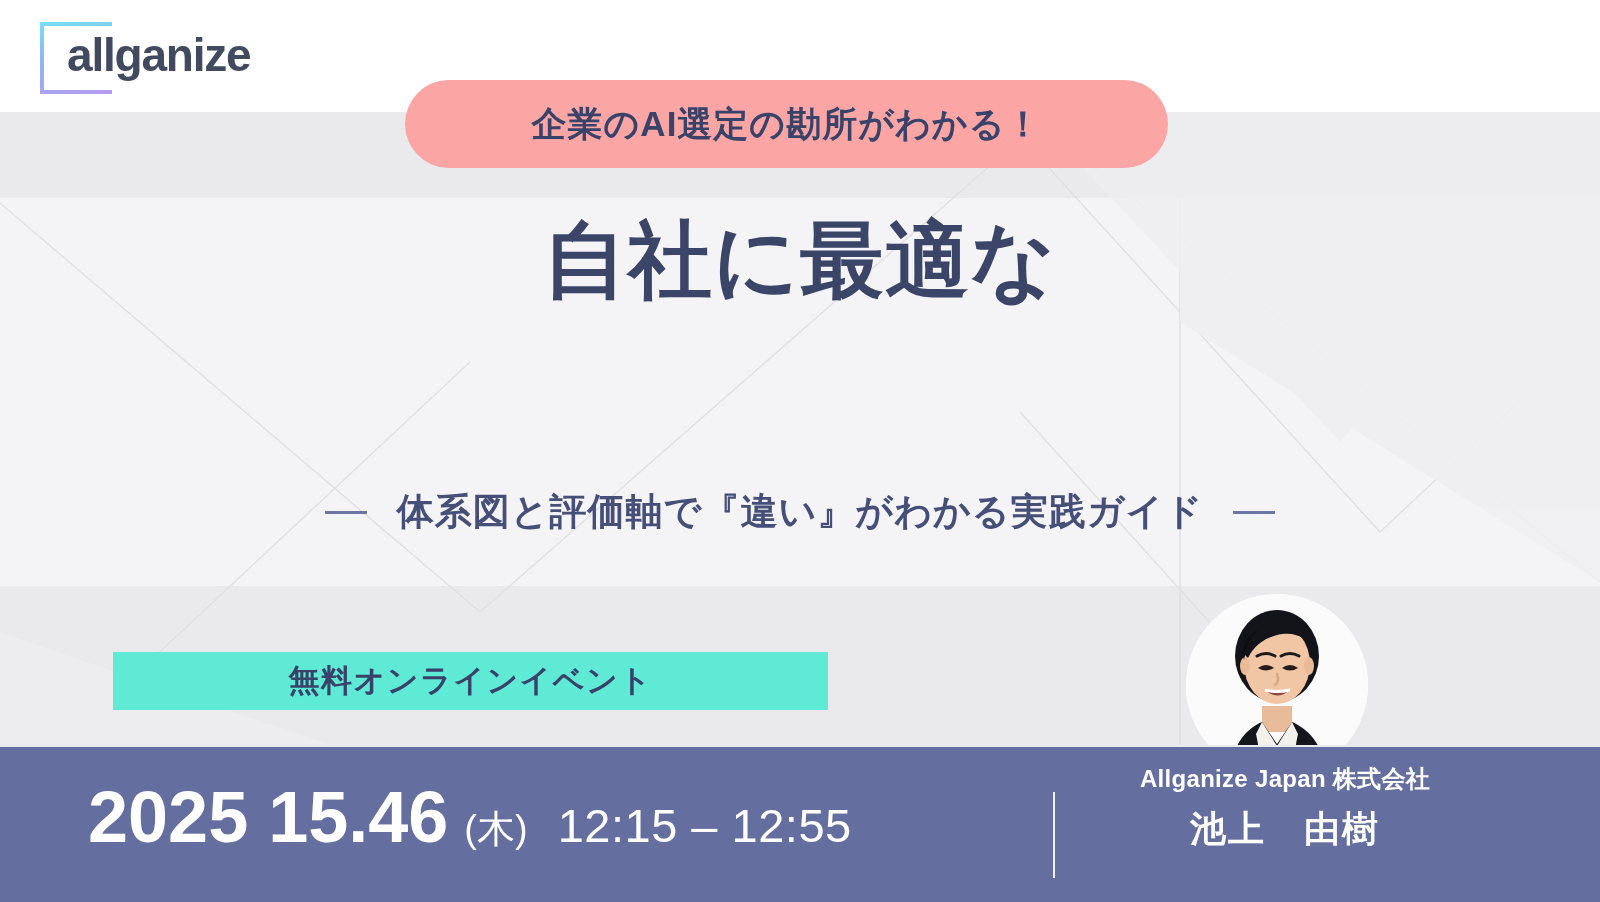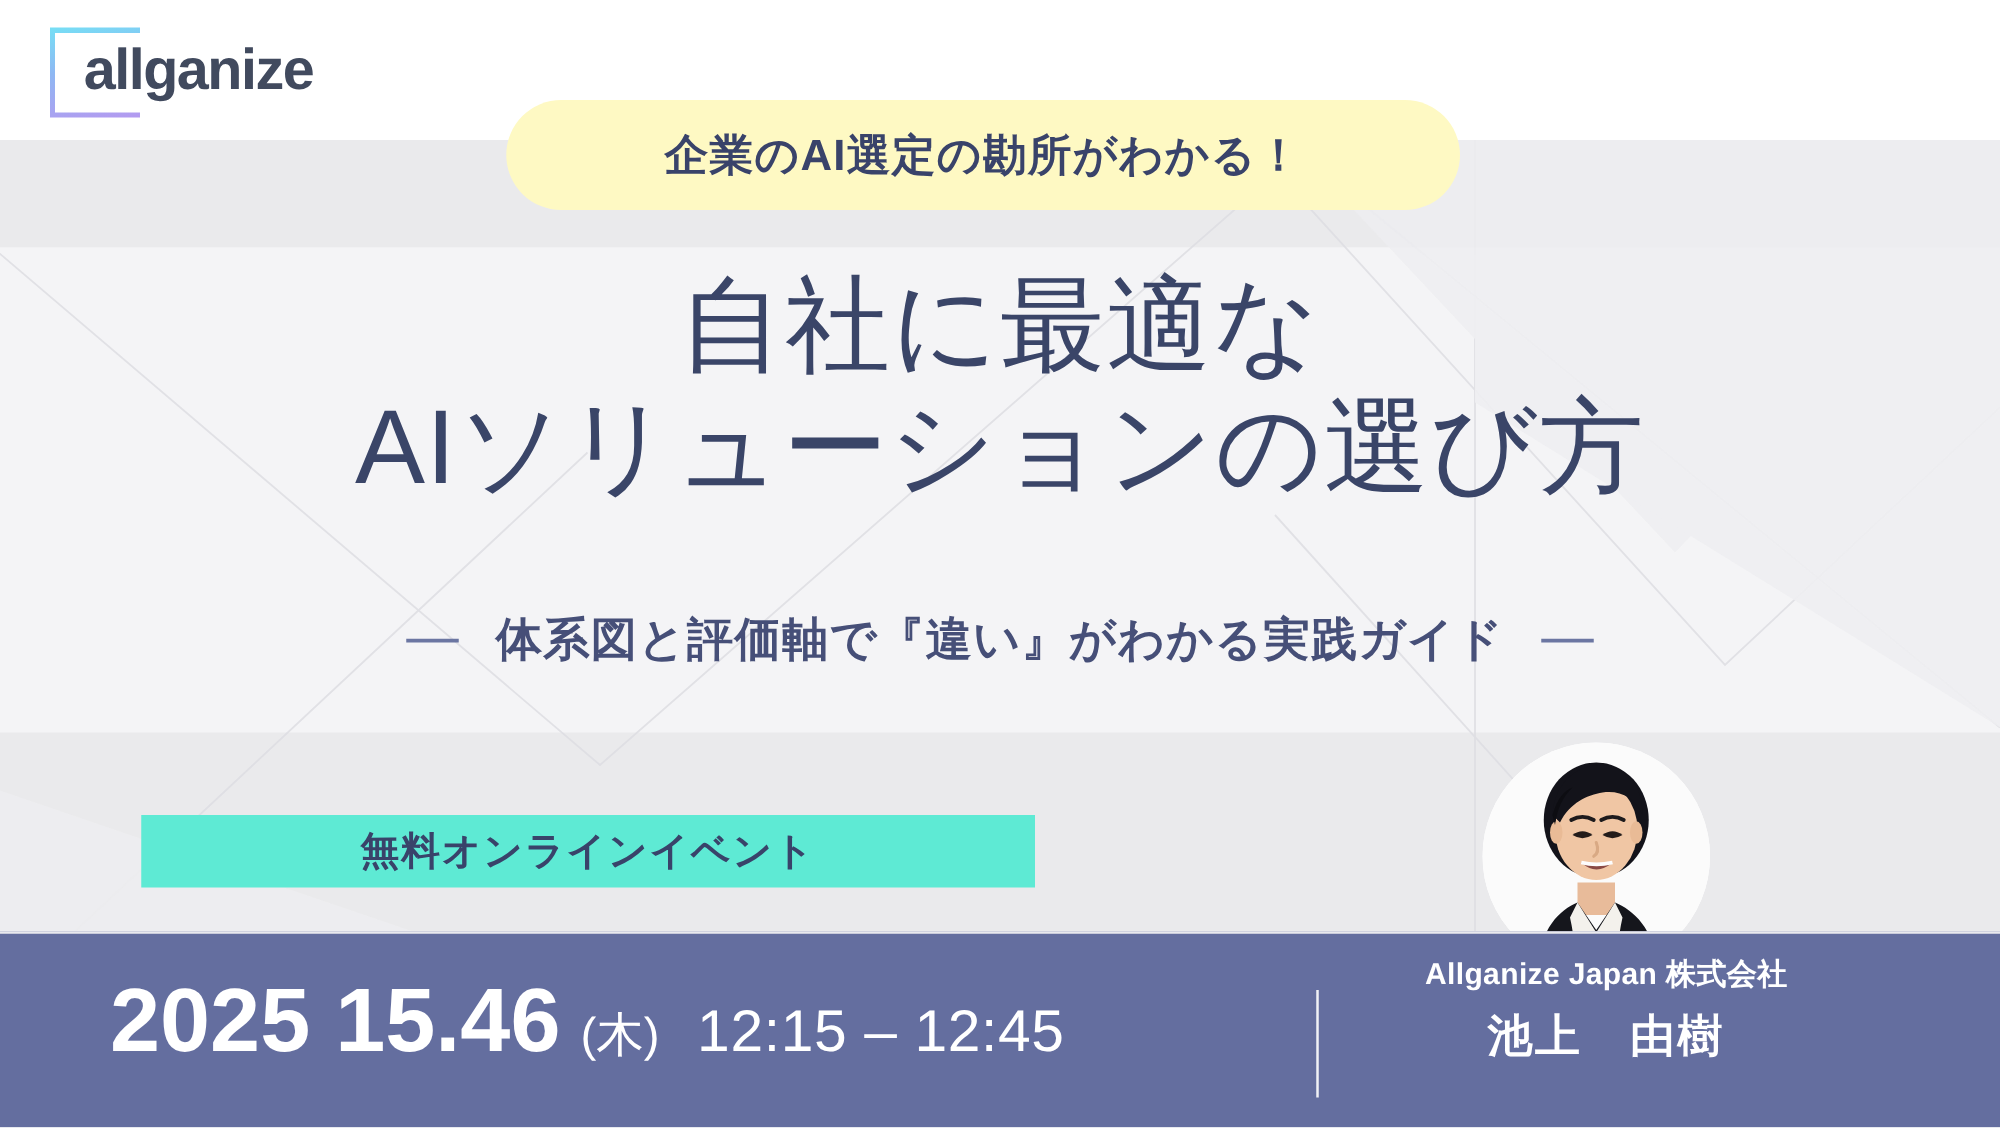--- a/index.html
+++ b/index.html
@@ -87,21 +87,21 @@
     line-height: 1;
   }
 
   
   .pill {
     position: absolute;
     left: 405px;
     top: 80px;
     width: 763px;
     height: 88px;
-    background: #fef9c3;
+    background: #fca5a5;
     border-radius: 44px;
     display: flex;
     align-items: center;
     justify-content: center;
     box-sizing: border-box;
   }
   .pill-text {
     font-size: 35px;
     font-weight: 700;
     color: #39436a;
@@ -110,21 +110,21 @@
   }
 
   
   .headline {
     position: absolute;
     left: 0;
     top: 212px;
     width: 1600px;
     text-align: center;
     color: #3a4568;
-    font-weight: 400;
+    font-weight: 700;
     line-height: 1.16;
     letter-spacing: 1px;
   }
   .headline-line {
     display: block;
     font-size: 84px;
     white-space: nowrap;
   }
 
   
@@ -279,21 +279,20 @@
     <div class="logo-bracket"></div>
     <div class="logo-wordmark">allganize</div>
   </div>
 
   <div class="pill">
     <span class="pill-text">企業のAI選定の勘所がわかる！</span>
   </div>
 
   <div class="headline">
     <span class="headline-line">自社に最適な</span>
-    <span class="headline-line">AIソリューションの選び方</span>
   </div>
 
   <div class="subtitle">
     <span class="sub-dash"></span>
     <span class="subtitle-text">体系図と評価軸で『違い』がわかる実践ガイド</span>
     <span class="sub-dash"></span>
   </div>
 
   <div class="badge">
     <span class="badge-text">無料オンラインイベント</span>
@@ -330,21 +329,21 @@
       <path d="M79 96 q12 11 25 0 q-12 5 -25 0" fill="#8a4a45"></path>
       <path d="M79 96 q12 3 25 0" stroke="#fdfdfd" stroke-width="3" fill="none"></path>
     </svg>
   </div>
 
   <div class="bottom-bar"></div>
 
   <div class="date-block">
     <span class="date-main">2025 15.46</span>
     <span class="date-dow">(木)</span>
-    <span class="date-time">12:15 – 12:45</span>
+    <span class="date-time">12:15 – 12:55</span>
   </div>
 
   <div class="divider"></div>
 
   <div class="speaker">
     <div class="speaker-company">Allganize Japan 株式会社</div>
     <div class="speaker-name">池上　由樹</div>
   </div>
 
 </div>

